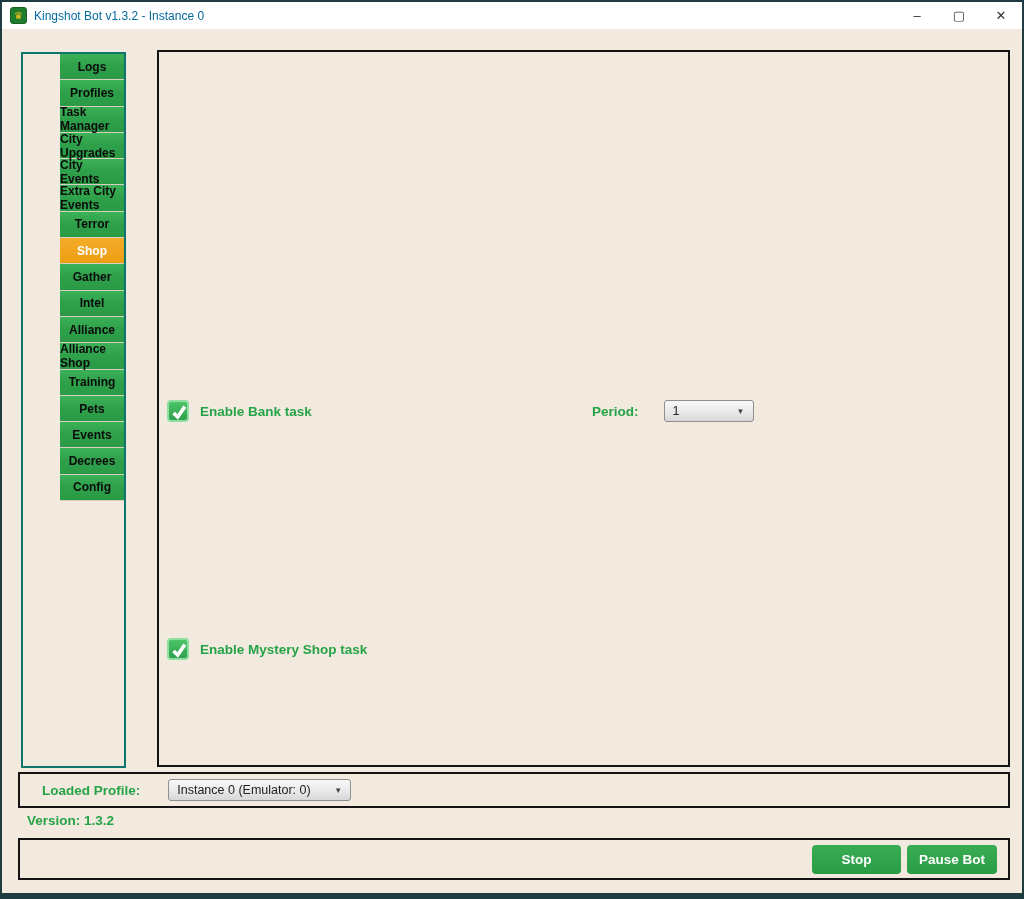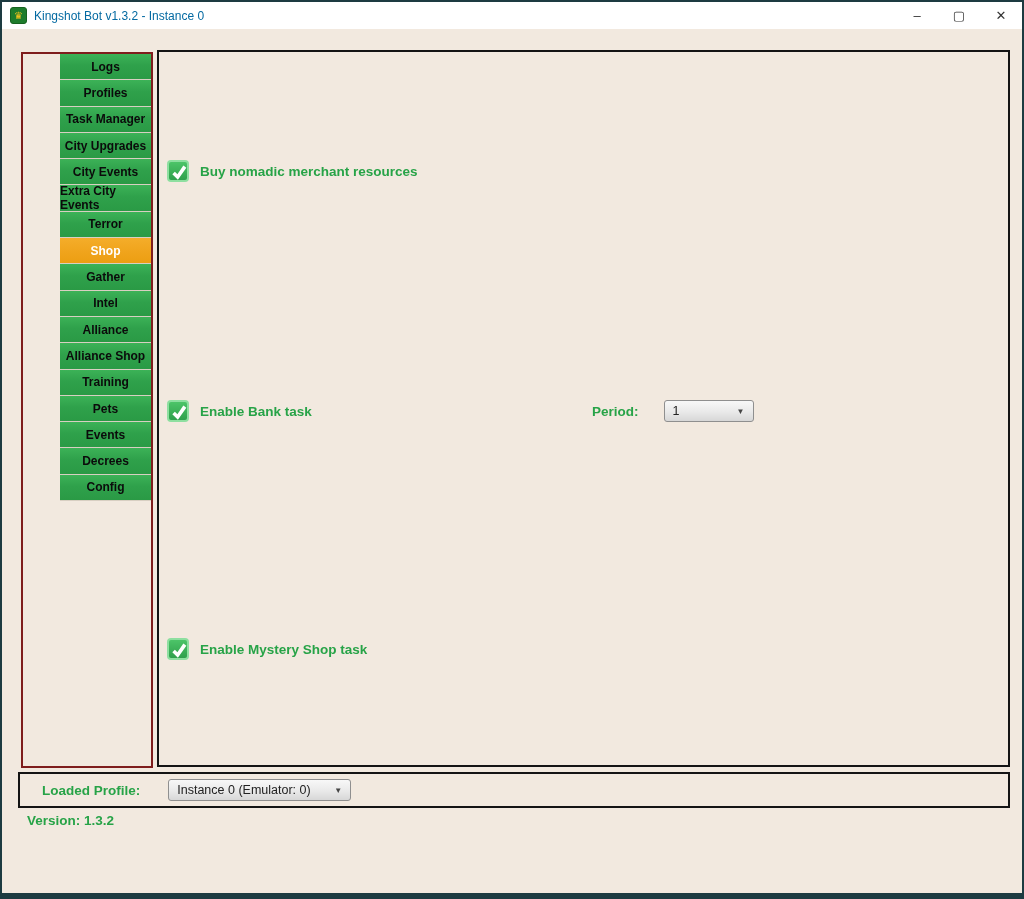--- a/index.html
+++ b/index.html
@@ -22,22 +22,22 @@
   }
   .app-icon span { color:#f5c21d; font-size:10px; line-height:10px; }
   .title-text { font-size:12px; color:#0369a1; }
   .win-controls { margin-left:auto; display:flex; height:100%; }
   .win-btn {
     width:42px; height:100%; display:flex; align-items:center; justify-content:center;
     color:#333; font-size:13px; cursor:default;
   }
   
   .sidebar {
-    position:absolute; left:19px; top:50px; width:132px; height:716px;
-    background:#f2e9df; border:2px solid #7f1d1d;padding-left:37px;
+    position:absolute; left:19px; top:50px; width:105px; height:716px;
+    background:#f2e9df; border:2px solid #0f766e;padding-left:37px;
   }
   .side-btn {
     height:26.3px; display:flex; align-items:center; justify-content:center;
     background:linear-gradient(180deg,#3cb257 0%, #2fa14b 45%, #2a9a45 100%);
     border-bottom:1px solid #d8cfc2;
     font-size:12px; font-weight:bold; color:#0b0b0b; cursor:pointer;
   }
   .side-btn.active {
     background:linear-gradient(180deg,#f4ad2a 0%, #f0a41c 55%, #ec9e12 100%);
     color:#ffffff;
@@ -132,28 +132,20 @@
     <div class="side-btn">Alliance Shop</div>
     <div class="side-btn">Training</div>
     <div class="side-btn">Pets</div>
     <div class="side-btn">Events</div>
     <div class="side-btn">Decrees</div>
     <div class="side-btn">Config</div>
   </div>
 
   <div class="main-panel">
 
-    <div class="opt pos-r1l">
-      <div class="checkbox checked">
-        <svg class="check" width="18" height="18" viewBox="0 0 20 20">
-          <polyline points="4,11 8.5,15.5 16.5,4" fill="none" stroke="#ffffff" stroke-width="4"></polyline>
-        </svg>
-      </div>
-      <div class="opt-label">Buy nomadic merchant resources</div>
-    </div>
 
 
     <div class="opt pos-r2l">
       <div class="checkbox checked">
         <svg class="check" width="18" height="18" viewBox="0 0 20 20">
           <polyline points="4,11 8.5,15.5 16.5,4" fill="none" stroke="#ffffff" stroke-width="4"></polyline>
         </svg>
       </div>
       <div class="opt-label">Enable Bank task</div>
     </div>
@@ -181,14 +173,18 @@
   <div class="profile-bar">
     <div class="profile-label">Loaded Profile:</div>
     <div class="combo profile-combo">
       <span>Instance 0 (Emulator: 0)</span>
       <span class="arrow">▼</span>
     </div>
   </div>
 
   <div class="version-text">Version: 1.3.2</div>
 
+  <div class="action-bar">
+    <button class="action-btn stop-btn">Stop</button>
+    <button class="action-btn pause-btn">Pause Bot</button>
+  </div>
 
 </div>
 
 </body></html>

